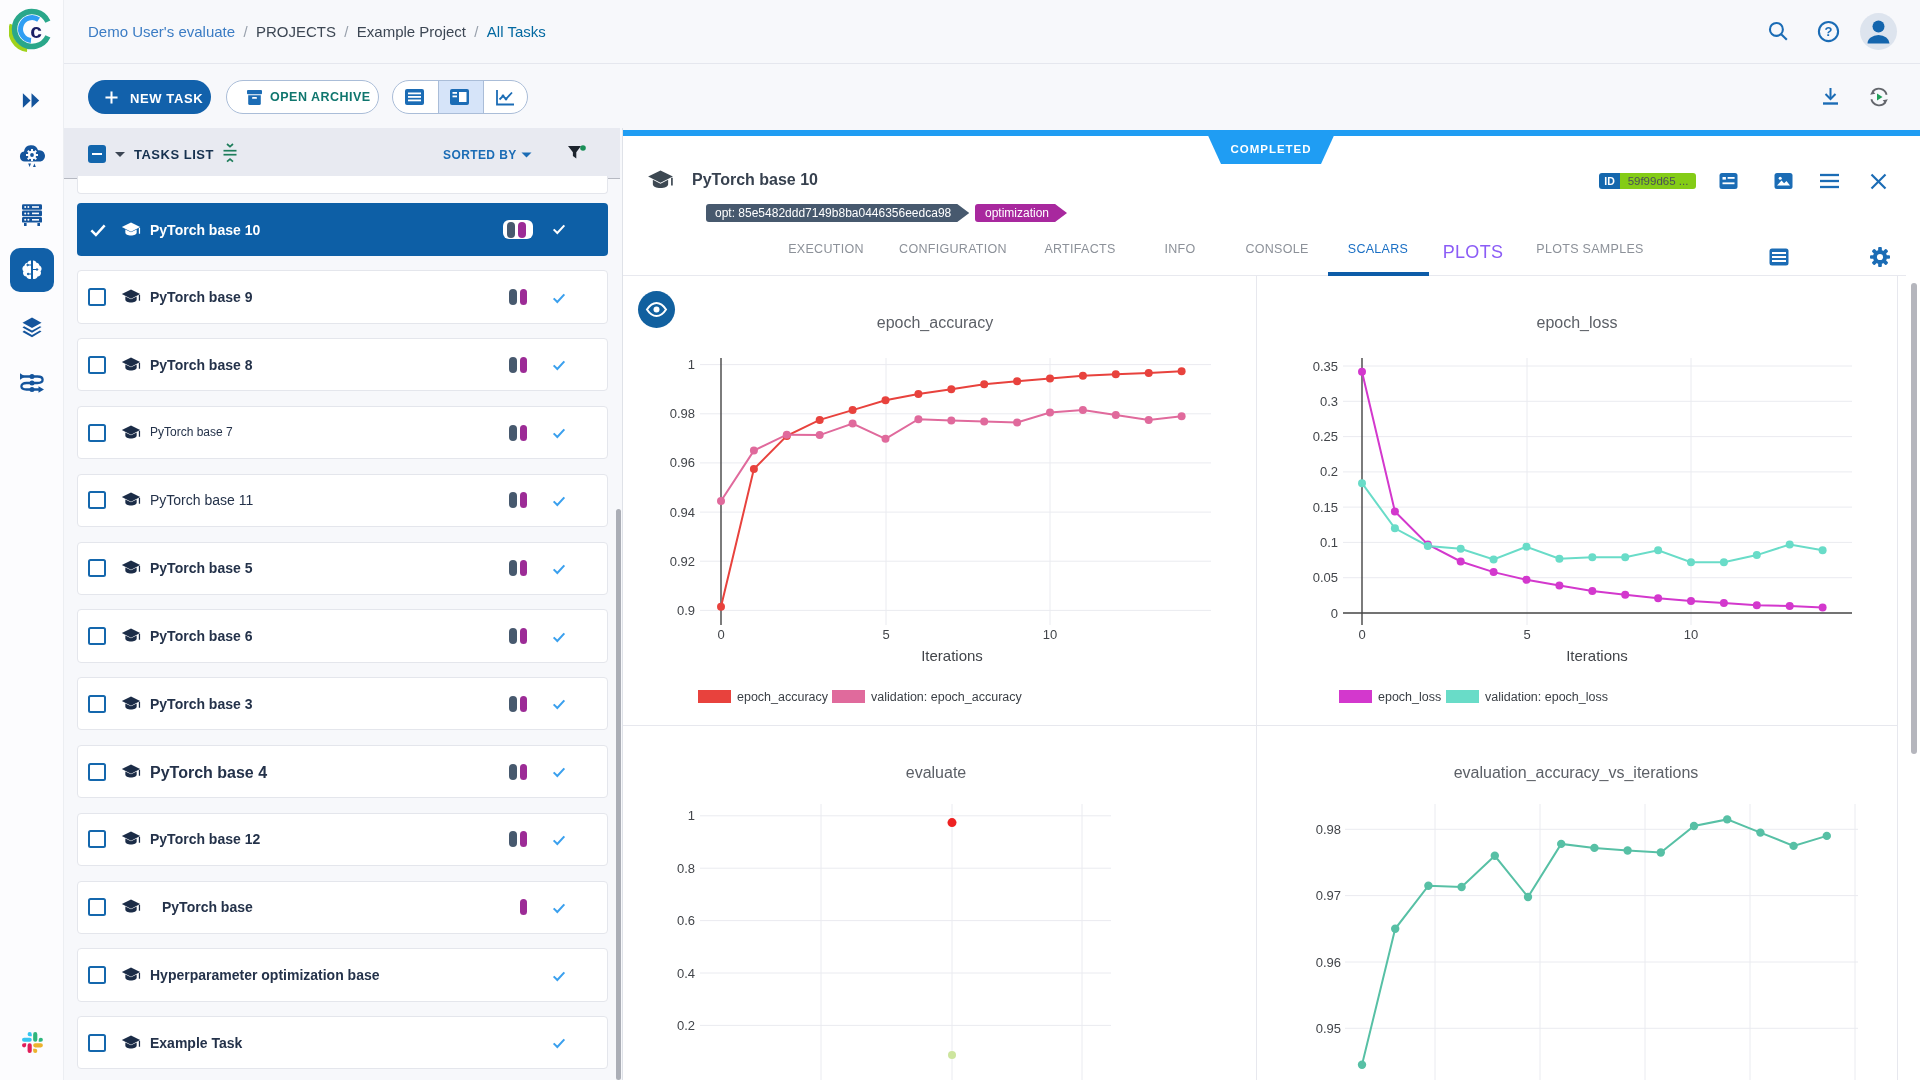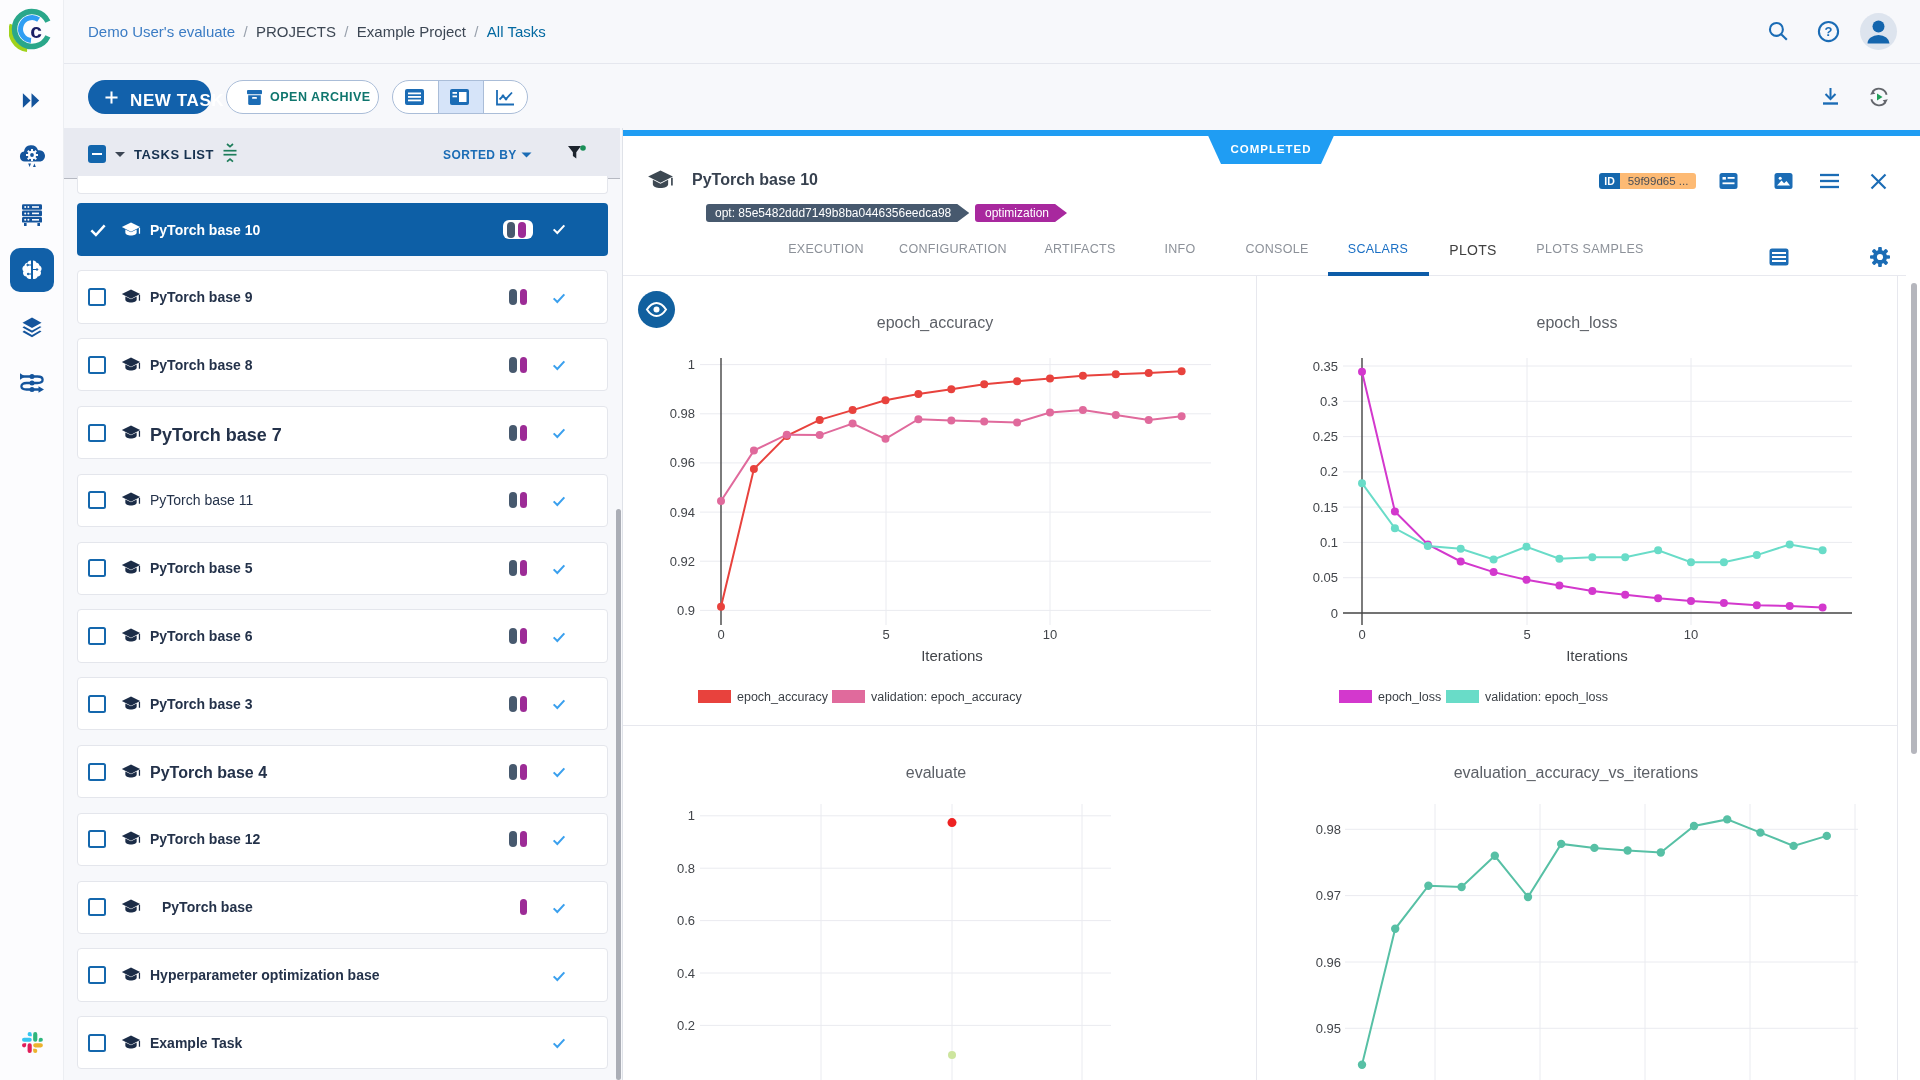--- a/index.html
+++ b/index.html
@@ -107,21 +107,21 @@
     <circle cx="12" cy="12" r="9.2" fill="none" stroke="#1b6cb5" stroke-width="2"></circle>
     <text x="12" y="16.5" font-size="12.5" font-weight="bold" fill="#1b6cb5" text-anchor="middle" font-family="Liberation Sans,sans-serif">?</text>
   </svg>
 <div style="position:absolute;left:1860px;top:13px;width:37px;height:37px;border-radius:50%;background:#dde4ee;overflow:hidden"></div>
 <svg style="position:absolute;left:1860px;top:13px" width="37" height="37" viewBox="0 0 37 37">
     <circle cx="18.5" cy="13.5" r="6" fill="#1465ad"></circle>
     <path d="M7.5 30.5a11 8.6 0 0 1 22 0Z" fill="#1465ad"></path>
   </svg>
 
 <div style="position:absolute;left:88px;top:80px;width:123px;height:34px;border-radius:17px;background:#1261ab"></div>
-<div style="position:absolute;left:130px;top:90.5px;font-size:17px;font-weight:bold;letter-spacing:0.6px;color:#fff">NEW TASK</div>
+<div style="position:absolute;left:130px;top:90.5px;font-size:13px;font-weight:bold;letter-spacing:0.6px;color:#fff">NEW TASK</div>
 <svg style="position:absolute;left:105px;top:91px" width="13" height="13" viewBox="0 0 14 14">
     <g stroke="#fff" stroke-width="2.2">
       <line x1="7" y1="0.5" x2="7" y2="13.5"></line>
       <line x1="0.5" y1="7" x2="13.5" y2="7"></line>
     </g>
   </svg>
 <div style="position:absolute;left:88px;top:80px;width:123px;height:34px"></div>
 <div style="position:absolute;left:226px;top:80px;width:153px;height:34px;border-radius:17px;background:#fff;border:1px solid #aabdd8"></div>
 <div style="position:absolute;left:246px;top:88.5px"><svg width="17" height="17" viewBox="0 0 17 17">
       <rect x="1" y="1" width="15" height="4.2" rx="1" fill="#1b6cb5"></rect>
@@ -237,21 +237,21 @@
 <svg style="position:absolute;left:551px;top:357.3px" width="16" height="16" viewBox="0 0 24 24">
     <path fill="none" stroke="#3aa0ee" stroke-width="3" d="M4 12.5 9.5 18 20 6.5"></path>
   </svg>
 <div style="position:absolute;left:77px;top:406.0px;width:531px;height:53.2px;background:#fff;border:1px solid #e4e6ec;border-radius:4px"></div>
 <div style="position:absolute;left:88px;top:423.6px;width:18px;height:18px;border:2px solid #1467ad;border-radius:2.5px;background:#fff"></div>
 <svg style="position:absolute;left:121px;top:422.6px" width="20" height="20" viewBox="0 0 24 24">
     <path fill="#1b2c47" d="M12 3 23 8.5 12 14 1 8.5Z"></path>
     <path fill="#1b2c47" d="M5.2 11.4v3.9c0 1.9 3 3.4 6.8 3.4s6.8-1.5 6.8-3.4v-3.9L12 14.8Z"></path>
     <path fill="#1b2c47" d="M21.4 9.5h1.5v7h-1.5z"></path>
   </svg>
-<div style="position:absolute;left:150px;top:424.6px;font-size:18px;font-weight:bold;color:#24324a">PyTorch base 7</div>
+<div style="position:absolute;left:150px;top:424.6px;font-size:12px;font-weight:normal;color:#24324a">PyTorch base 7</div>
 <div style="position:absolute;left:509px;top:424.6px;width:7.5px;height:16px;border-radius:4px;background:#47596e"></div>
 <div style="position:absolute;left:519.5px;top:424.6px;width:7.5px;height:16px;border-radius:4px;background:#9c2b96"></div>
 <svg style="position:absolute;left:551px;top:425.1px" width="16" height="16" viewBox="0 0 24 24">
     <path fill="none" stroke="#3aa0ee" stroke-width="3" d="M4 12.5 9.5 18 20 6.5"></path>
   </svg>
 <div style="position:absolute;left:77px;top:473.8px;width:531px;height:53.2px;background:#fff;border:1px solid #e4e6ec;border-radius:4px"></div>
 <div style="position:absolute;left:88px;top:491.4px;width:18px;height:18px;border:2px solid #1467ad;border-radius:2.5px;background:#fff"></div>
 <svg style="position:absolute;left:121px;top:490.4px" width="20" height="20" viewBox="0 0 24 24">
     <path fill="#1b2c47" d="M12 3 23 8.5 12 14 1 8.5Z"></path>
     <path fill="#1b2c47" d="M5.2 11.4v3.9c0 1.9 3 3.4 6.8 3.4s6.8-1.5 6.8-3.4v-3.9L12 14.8Z"></path>
@@ -370,21 +370,21 @@
 <div style="position:absolute;left:623px;top:130px;width:1297px;height:5.5px;background:#1f9df3"></div>
 <div style="position:absolute;left:1208px;top:135.5px;width:126px;height:28.5px;background:#1f9df3;clip-path:polygon(0 0,100% 0,calc(100% - 13px) 100%,13px 100%);color:#fff;font-size:11.5px;font-weight:bold;letter-spacing:1px;text-align:center;line-height:27px">COMPLETED</div>
 <svg style="position:absolute;left:647px;top:167px" width="27" height="27" viewBox="0 0 24 24">
     <path fill="#3d4852" d="M12 3 23 8.5 12 14 1 8.5Z"></path>
     <path fill="#3d4852" d="M5.2 11.4v3.9c0 1.9 3 3.4 6.8 3.4s6.8-1.5 6.8-3.4v-3.9L12 14.8Z"></path>
     <path fill="#3d4852" d="M21.4 9.5h1.5v7h-1.5z"></path>
   </svg>
 <div style="position:absolute;left:692px;top:171px;font-size:16px;font-weight:bold;color:#37414f">PyTorch base 10</div>
 
 <div style="position:absolute;left:1599px;top:173px;width:21px;height:16px;background:#1467ad;border-radius:3px 0 0 3px;color:#fff;font-size:10.5px;font-weight:bold;text-align:center;line-height:16px">ID</div>
-<div style="position:absolute;left:1620px;top:173px;width:76px;height:16px;background:#fdba74;border-radius:0 3px 3px 0;color:#4a4f57;font-size:11.5px;text-align:center;line-height:16px">59f99d65 ...</div>
+<div style="position:absolute;left:1620px;top:173px;width:76px;height:16px;background:#84cc16;border-radius:0 3px 3px 0;color:#4a4f57;font-size:11.5px;text-align:center;line-height:16px">59f99d65 ...</div>
 <svg style="position:absolute;left:1719px;top:172px" width="19" height="18" viewBox="0 0 19 18">
     <rect x="0.5" y="1" width="18" height="16" rx="2.5" fill="#1b6cb5"></rect>
     <rect x="3.5" y="5" width="3.4" height="2.6" fill="#fff"></rect>
     <rect x="8.6" y="5" width="7" height="1.8" fill="#fff"></rect>
     <rect x="3.5" y="10.4" width="12" height="1.8" fill="#fff"></rect>
   </svg>
 <svg style="position:absolute;left:1774px;top:172px" width="19" height="18" viewBox="0 0 19 18">
     <rect x="0.5" y="1" width="18" height="16" rx="2.5" fill="#1b6cb5"></rect>
     <circle cx="6.2" cy="6.2" r="1.5" fill="#fff"></circle>
     <path d="M3 13.5 7.5 8.6l2.6 2.6 2.4-2.3 3.5 4.6Z" fill="#fff"></path>
@@ -405,21 +405,21 @@
 
 <div style="position:absolute;left:706px;top:204px;height:18px;background:#47596e;color:#fff;font-size:12px;line-height:18px;padding:0 18px 0 9px;clip-path:polygon(0 0,calc(100% - 12px) 0,100% 50%,calc(100% - 12px) 100%,0 100%);border-radius:3px">opt: 85e5482ddd7149b8ba0446356eedca98</div>
 <div style="position:absolute;left:975px;top:204px;height:18px;background:#a8289e;color:#fff;font-size:12px;line-height:18px;padding:0 18px 0 10px;clip-path:polygon(0 0,calc(100% - 12px) 0,100% 50%,calc(100% - 12px) 100%,0 100%);border-radius:3px">optimization</div>
 
 <div style="position:absolute;left:826px;top:242px;transform:translateX(-50%);font-size:12.5px;letter-spacing:0.3px;color:#8c9199">EXECUTION</div>
 <div style="position:absolute;left:953px;top:242px;transform:translateX(-50%);font-size:12.5px;letter-spacing:0.3px;color:#8c9199">CONFIGURATION</div>
 <div style="position:absolute;left:1080px;top:242px;transform:translateX(-50%);font-size:12.5px;letter-spacing:0.3px;color:#8c9199">ARTIFACTS</div>
 <div style="position:absolute;left:1180px;top:242px;transform:translateX(-50%);font-size:12.5px;letter-spacing:0.3px;color:#8c9199">INFO</div>
 <div style="position:absolute;left:1277px;top:242px;transform:translateX(-50%);font-size:12.5px;letter-spacing:0.3px;color:#8c9199">CONSOLE</div>
 <div style="position:absolute;left:1378px;top:242px;transform:translateX(-50%);font-size:12.5px;letter-spacing:0.3px;font-weight:normal;color:#1a6fc4">SCALARS</div>
-<div style="position:absolute;left:1473px;top:242px;transform:translateX(-50%);font-size:14px;letter-spacing:0.3px;color:#404040">PLOTS</div>
+<div style="position:absolute;left:1473px;top:242px;transform:translateX(-50%);font-size:18px;letter-spacing:0.3px;color:#8b5cf6">PLOTS</div>
 <div style="position:absolute;left:1590px;top:242px;transform:translateX(-50%);font-size:12.5px;letter-spacing:0.3px;color:#8c9199">PLOTS SAMPLES</div>
 <div style="position:absolute;left:623px;top:274.5px;width:1283px;height:1px;background:#e8e9ef"></div>
 <div style="position:absolute;left:1328px;top:272px;width:101px;height:3.5px;background:#0d5ca8"></div>
 
 <svg style="position:absolute;left:1769px;top:248px" width="20" height="18" viewBox="0 0 20 18">
     <rect x="0.5" y="0.5" width="19" height="17" rx="2.5" fill="#1b6cb5"></rect>
     <rect x="3" y="4" width="14" height="2" fill="#fff"></rect>
     <rect x="3" y="8" width="14" height="2" fill="#fff"></rect>
     <rect x="3" y="12" width="14" height="2" fill="#fff"></rect>
   </svg>

